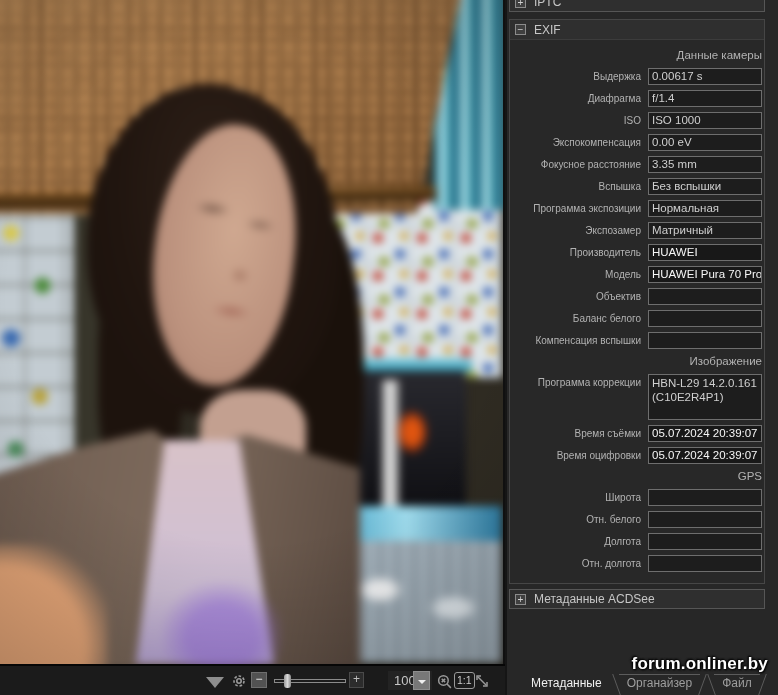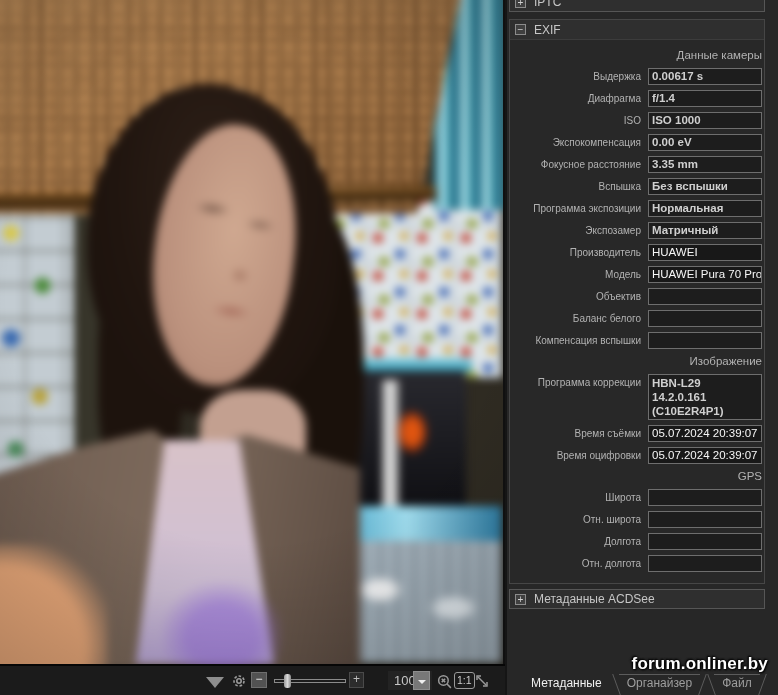--- a/index.html
+++ b/index.html
@@ -123,21 +123,21 @@
   #iptc-clip .hdr{margin-top:-8px;}
   #exif-group{margin-top:7px;border:1px solid #464646;background:#282828;padding-bottom:6px;}
   #exif-group .hdr{border:none;border-bottom:1px solid #3c3c3c;background:#2f2f2f;}
   #exif-rows{padding:3px 2px 0 0;}
   .row{display:flex;align-items:center;margin:5px 0;}
   .row.top{align-items:flex-start;}
   .lbl{flex:1;text-align:right;padding-right:7px;color:#b2b2b2;font-size:10px;line-height:17px;
     white-space:nowrap;overflow:hidden;}
   .section-lbl{width:114px;color:#b2b2b2;font-size:11.5px;line-height:15px;text-align:right;}
   .input{width:114px;min-height:17px;background:#1d1d1d;border:1px solid #6e6e6e;color:#cfcfcf;
-    font-size:11.5px;line-height:15px;padding:0 3px;white-space:nowrap;overflow:hidden;font-weight:bold;}
+    font-size:11.5px;line-height:15px;padding:0 3px;white-space:nowrap;overflow:hidden;}
   .input.bold{color:#f6f6f6;font-weight:normal;background:#181818;}
   .input.multi{min-height:46px;white-space:normal;line-height:14px;padding-top:1px;}
   #acdsee-hdr{margin-top:5px;}
 
   
   #tabbar{position:absolute;left:528px;bottom:0;width:269px;height:23px;display:flex;align-items:flex-end;}
   .tab{position:relative;height:22px;line-height:21px;font-size:12px;color:#9e9e9e;
     padding:0 15px;white-space:nowrap;}
   .tab.active{color:#f0f0f0;padding:0 10px 0 3px;}
   .tab .edge-l,.tab .edge-r{position:absolute;top:1px;bottom:0;width:1px;background:#5c5c5c;}
@@ -303,21 +303,21 @@
           </div>
           <div class="row">
             <div class="lbl"></div>
             <div class="section-lbl">GPS</div>
           </div>
           <div class="row">
             <div class="lbl">Широта</div>
             <div class="input"></div>
           </div>
           <div class="row">
-            <div class="lbl">Отн. широта</div>
+            <div class="lbl">Отн. белого</div>
             <div class="input"></div>
           </div>
           <div class="row">
             <div class="lbl">Долгота</div>
             <div class="input"></div>
           </div>
           <div class="row">
             <div class="lbl">Отн. долгота</div>
             <div class="input"></div>
           </div>

